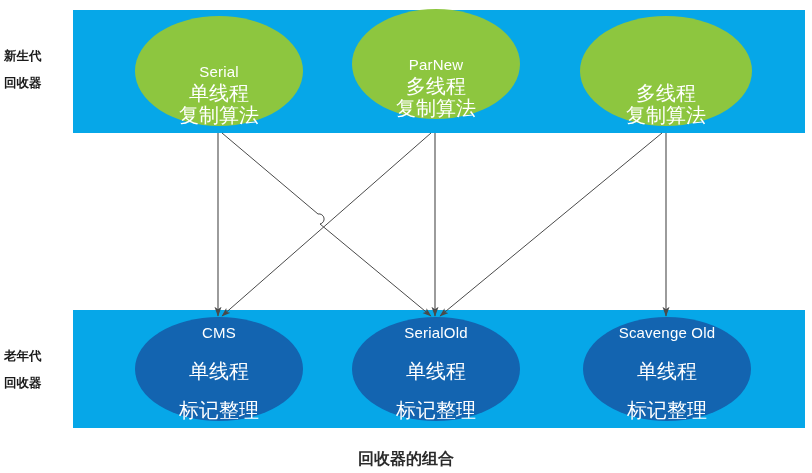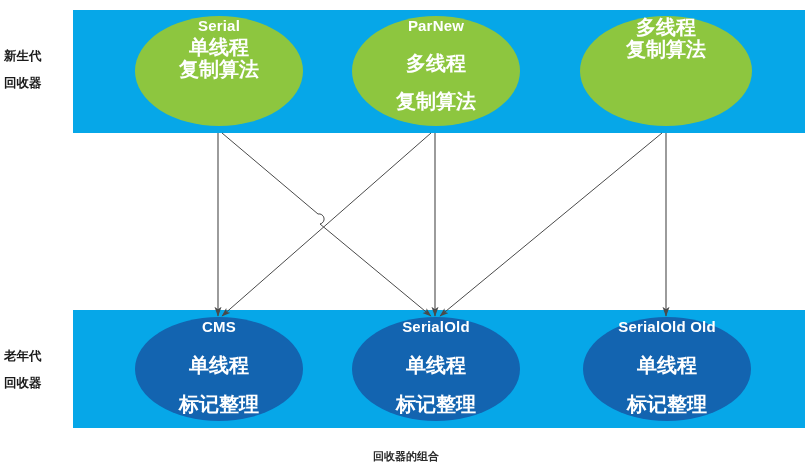--- a/index.html
+++ b/index.html
@@ -47,44 +47,43 @@
   #label-old   { top: 338px; }
   .band-label .ln { display: block; white-space: nowrap; margin-top: 10px; }
 
   
   .collector {
     position: absolute;
     border-radius: 50%;
     display: flex;
     flex-direction: column;
     align-items: center;
-    justify-content: flex-start;
+    justify-content: flex-end;
     color: #ffffff;
     text-align: center;
     box-sizing: border-box;
-    font-weight: bold;
   }
   .collector.young { background: #8dc63f; }
   .collector.old   { background: #1364b0; gap: 17px; }
   .collector .c-name {
     font-size: 15px;
     line-height: 20px;
     letter-spacing: .2px;
     white-space: nowrap;
   }
   .collector .c-line {
     font-size: 20px;
     line-height: 22px;
     white-space: nowrap;
   }
   .collector.wide .c-name { font-size: 15px; }
 
   
   #ellipse-serial    { left: 135px; top: 16px; width: 168px; height: 110px; }
-  #ellipse-parnew    { left: 352px; top: 16px; width: 168px; height: 110px; gap: 16px; }
+  #ellipse-parnew    { left: 352px; top: 9px; width: 168px; height: 110px; }
   #ellipse-psavenge  { left: 580px; top: 16px; width: 172px; height: 110px; }
 
   
   #ellipse-cms        { left: 135px; top: 317px; width: 168px; height: 104px; }
   #ellipse-serialold  { left: 352px; top: 317px; width: 168px; height: 104px; }
   #ellipse-parallelold{ left: 583px; top: 317px; width: 168px; height: 104px; }
 
   
   #connectors {
     position: absolute;
@@ -94,21 +93,21 @@
     pointer-events: none;
   }
 
   
   #caption {
     position: absolute;
     left: 0;
     top: 449px;
     width: 812px;
     text-align: center;
-    font-size: 11px;
+    font-size: 16px;
     font-weight: bold;
     color: #2b2b2b;
     font-family: "Liberation Sans", "DejaVu Sans", sans-serif;
   }
   #watermark {
     position: absolute;
     left: 640px;
     top: 438px;
     font-size: 17px;
     color: #c9c9c9;
@@ -178,21 +177,21 @@
     <span class="c-line">标记整理</span>
   </div>
 
   <div class="collector old" id="ellipse-serialold">
     <span class="c-name">SerialOld</span>
     <span class="c-line">单线程</span>
     <span class="c-line">标记整理</span>
   </div>
 
   <div class="collector old" id="ellipse-parallelold">
-    <span class="c-name">SerialOld Old</span>
+    <span class="c-name">Scavenge Old</span>
     <span class="c-line">单线程</span>
     <span class="c-line">标记整理</span>
   </div>
 
   <div id="caption">回收器的组合</div>
 
 
 </div>
 
 </body></html>

